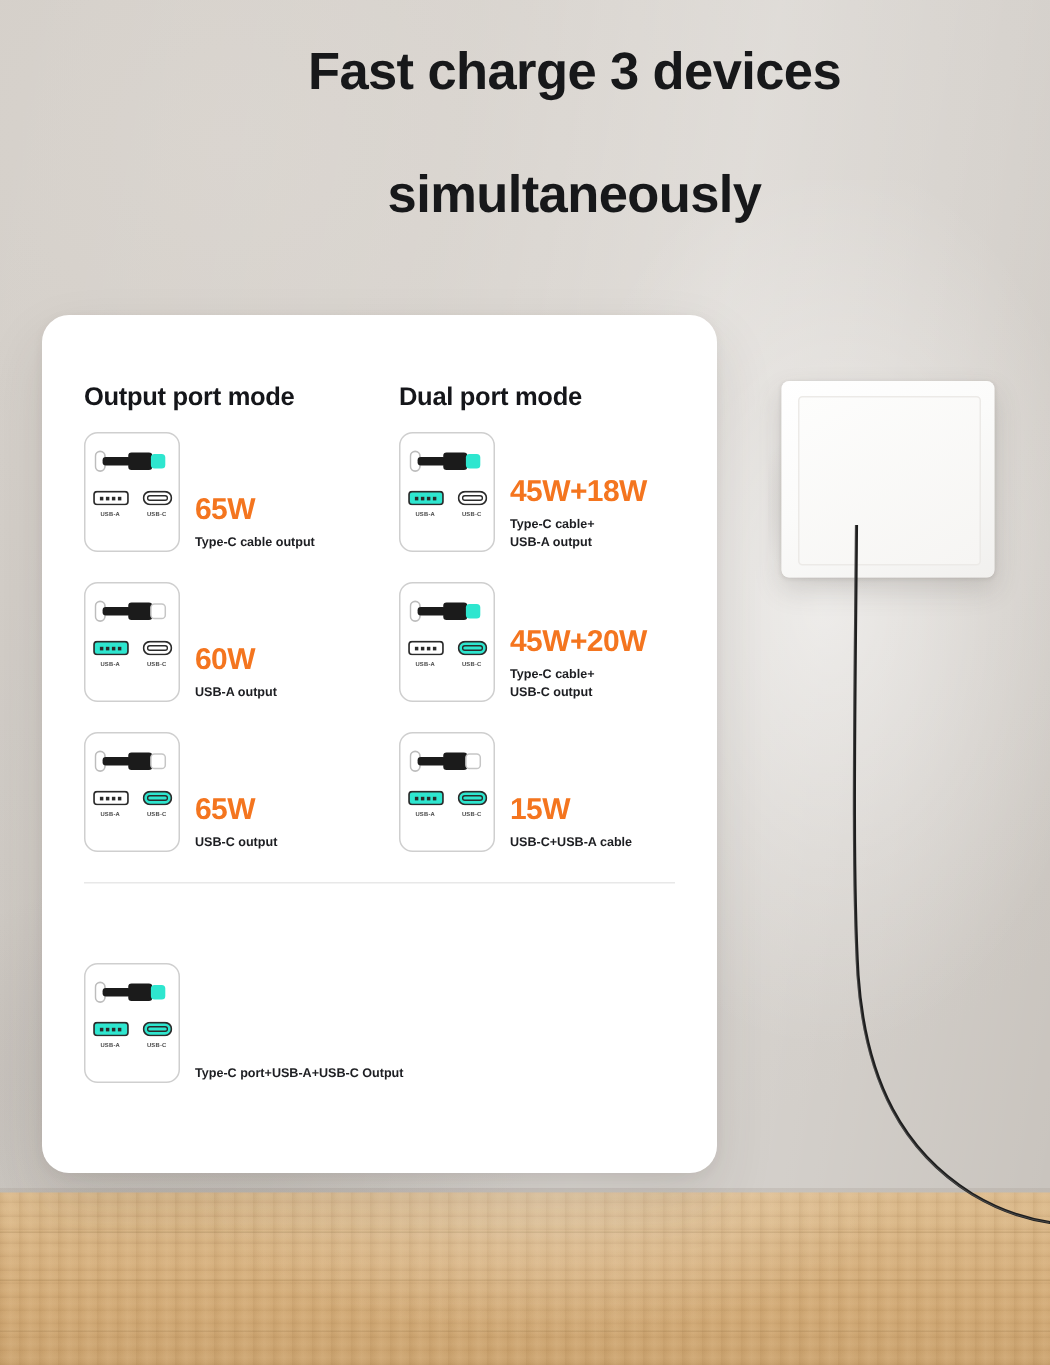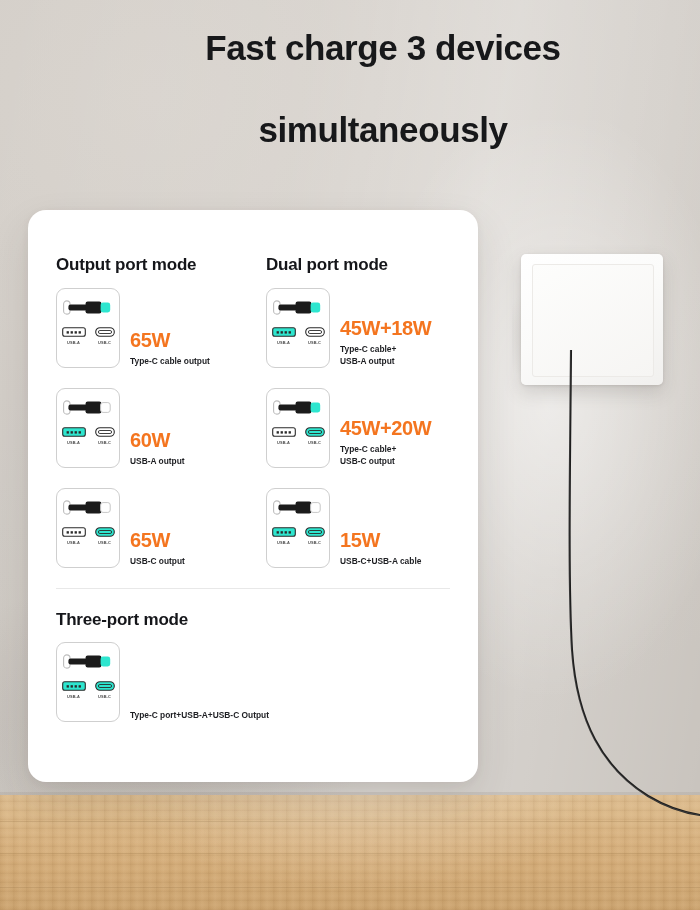--- a/index.html
+++ b/index.html
@@ -363,21 +363,20 @@
       </div>
     </div>
     <div class="txt">
       <div class="watt">15W</div>
       <div class="desc">USB-C+USB-A cable</div>
     </div>
       </div>
 
     <div class="divider"></div>
 
-    <div class="col-head head-three">Three-port mode</div>
 
     <div class="row" id="r-t0" style="left:28px;top:432px">
         <div class="dev">
       <div class="cable"><svg viewBox="0 0 52 15" width="52" height="15">
     <rect x="0.6" y="0.9" width="6.4" height="13.2" rx="3.2" fill="#fff" stroke="#bdbdbd" stroke-width="1.1"></rect>
     <rect x="5.4" y="4.6" width="19" height="5.8" rx="2.2" fill="#1b1b1b"></rect>
     <rect x="22.5" y="1.6" width="16" height="11.8" rx="2.2" fill="#1b1b1b"></rect>
     <rect x="37.6" y="2.6" width="9.6" height="9.8" rx="2.4" fill="#2EE6CF" stroke="#c6c6c6" stroke-width="0"></rect>
   </svg></div>
       <div class="ports">

